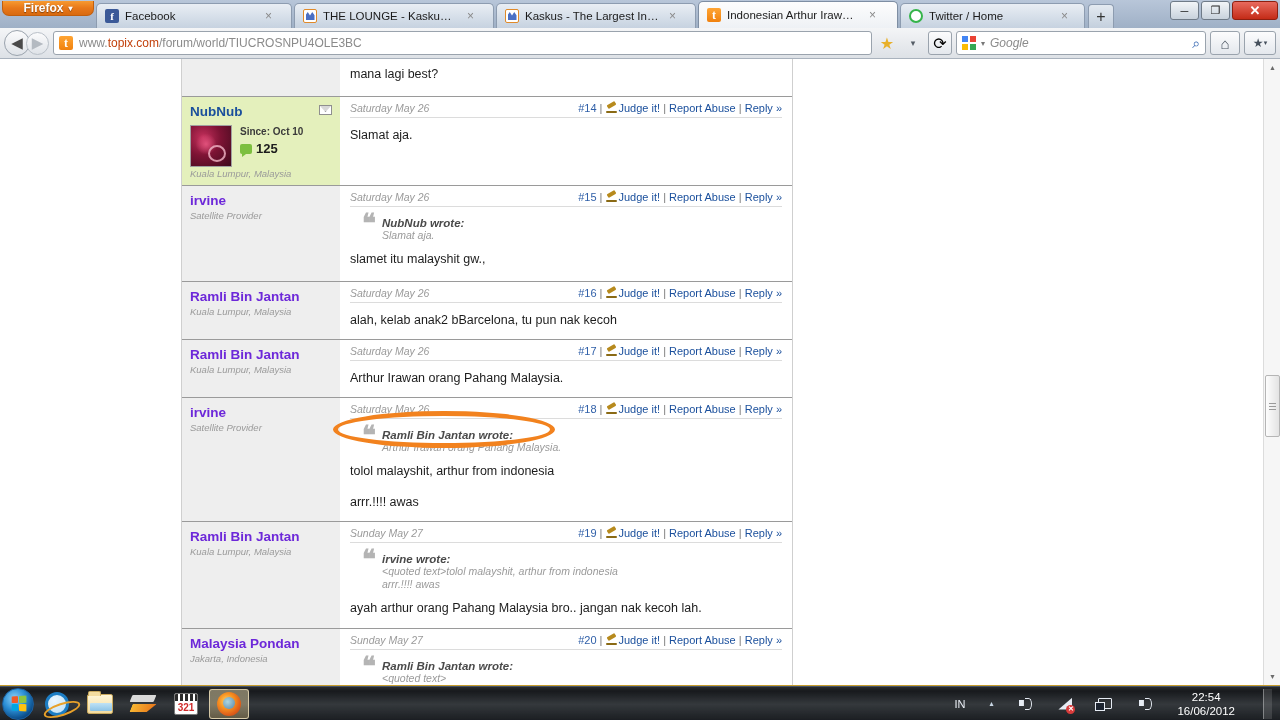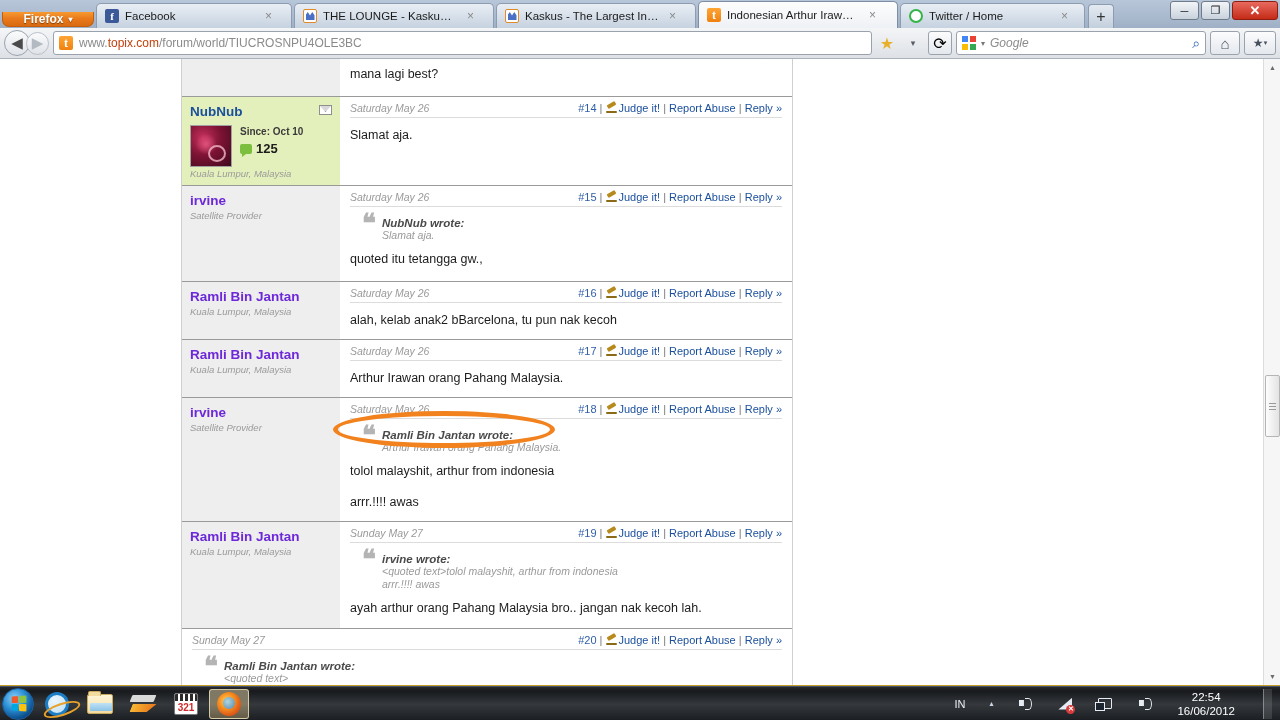--- a/index.html
+++ b/index.html
@@ -26,21 +26,21 @@
     position: absolute; left: 0; top: 0; width: 1280px; height: 686px;
   }
 
   
   #tab-strip {
     position: relative; height: 28px; width: 1280px;
     background: linear-gradient(180deg, #b8c6d9 0%, #9fb0c6 100%);
     display: flex; align-items: flex-end;
   }
   #firefox-menu-button {
-    width: 92px; height: 15px; margin-left: 2px; margin-bottom: 1px;
+    width: 92px; height: 15px; margin-left: 2px; margin-bottom: 12px;
     background: linear-gradient(180deg, #f79a31 0%, #e8781a 50%, #d96a10 100%);
     border-radius: 0 0 7px 7px;
     color: #fff; font-size: 12px; font-weight: bold;
     display: flex; align-items: center; justify-content: center; gap: 5px;
     text-shadow: 0 1px 1px rgba(0,0,0,.45);
     border: 1px solid #c25e0c; border-top: none;
     flex: 0 0 auto;
   }
   .ffx-caret { font-size: 8px; }
   .tab {
@@ -432,21 +432,21 @@
               <span class="post-date">Saturday May 26</span>
               <span class="post-actions"><span class="num">#15</span> | <span class="gavel"></span><a class="judge">Judge it!</a> | <a>Report Abuse</a> | <a class="reply">Reply »</a></span>
             </div>
             <div class="quote-block">
               <span class="quote-mark">❝</span>
               <div class="quote-inner">
                 <div class="quote-author">NubNub wrote:</div>
                 <div class="quote-text">Slamat aja.</div>
               </div>
             </div>
-            <div class="post-text">quoted itu tetangga gw.,</div>
+            <div class="post-text">slamet itu malayshit gw.,</div>
           </div>
         </div>
 
         <div class="post" style="height:58px">
           <div class="post-sidebar">
             <div class="author-name">Ramli Bin Jantan</div>
             <div class="author-loc">Kuala Lumpur, Malaysia</div>
           </div>
           <div class="post-body">
             <div class="post-head">
@@ -509,20 +509,24 @@
                 <div class="quote-author">irvine wrote:</div>
                 <div class="quote-text">&lt;quoted text&gt;tolol malayshit, arthur from indonesia</div>
                 <div class="quote-text">arrr.!!!! awas</div>
               </div>
             </div>
             <div class="post-text">ayah arthur orang Pahang Malaysia bro.. jangan nak kecoh lah.</div>
           </div>
         </div>
 
         <div class="post" style="height:70px">
+          <div class="post-sidebar">
+            <div class="author-name">Malaysia Pondan</div>
+            <div class="author-loc">Jakarta, Indonesia</div>
+          </div>
           <div class="post-body">
             <div class="post-head">
               <span class="post-date">Sunday May 27</span>
               <span class="post-actions"><span class="num">#20</span> | <span class="gavel"></span><a class="judge">Judge it!</a> | <a>Report Abuse</a> | <a class="reply">Reply »</a></span>
             </div>
             <div class="quote-block">
               <span class="quote-mark">❝</span>
               <div class="quote-inner">
                 <div class="quote-author">Ramli Bin Jantan wrote:</div>
                 <div class="quote-text">&lt;quoted text&gt;</div>

